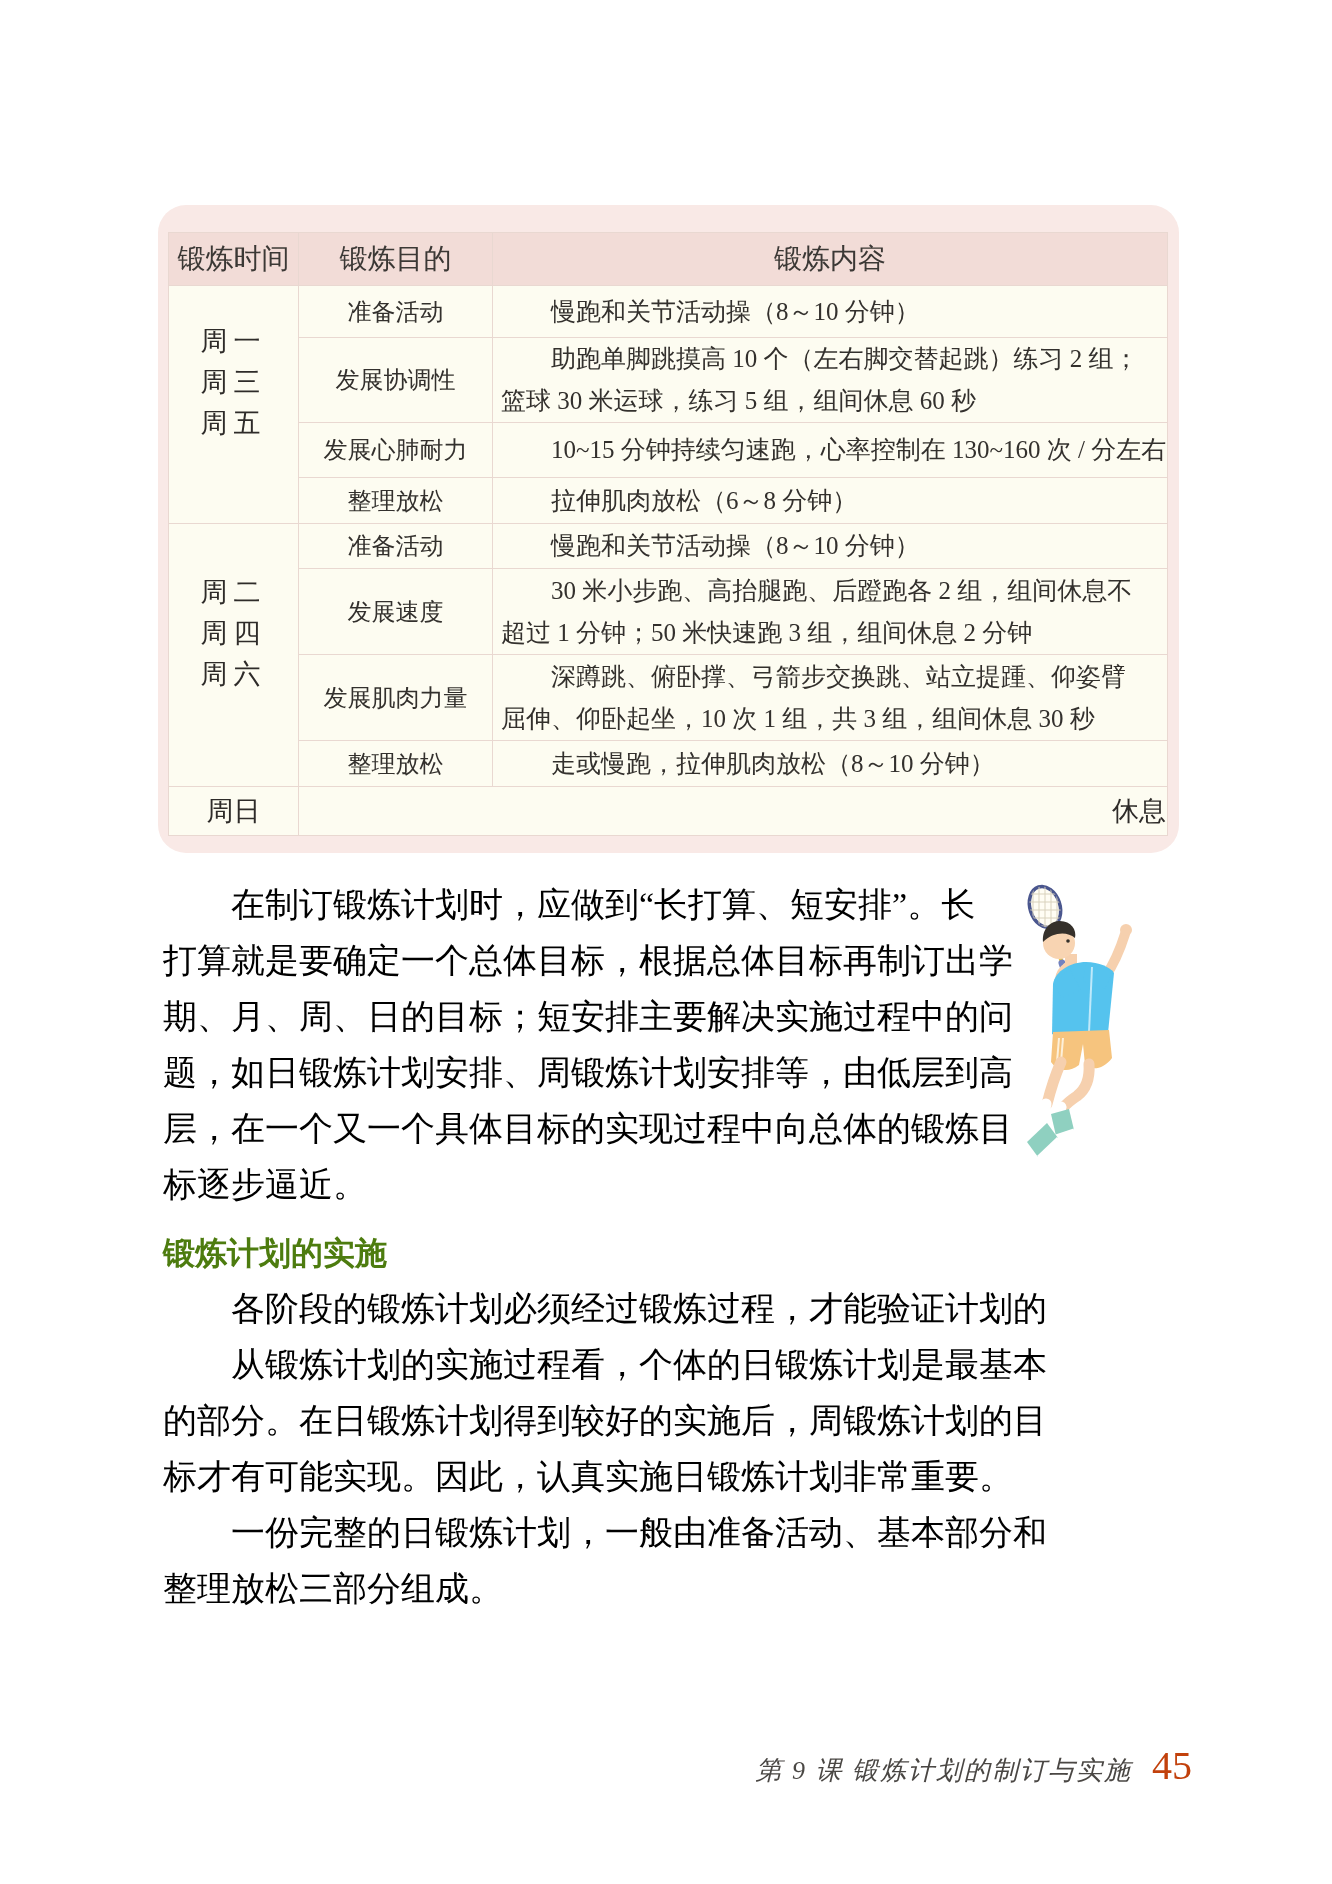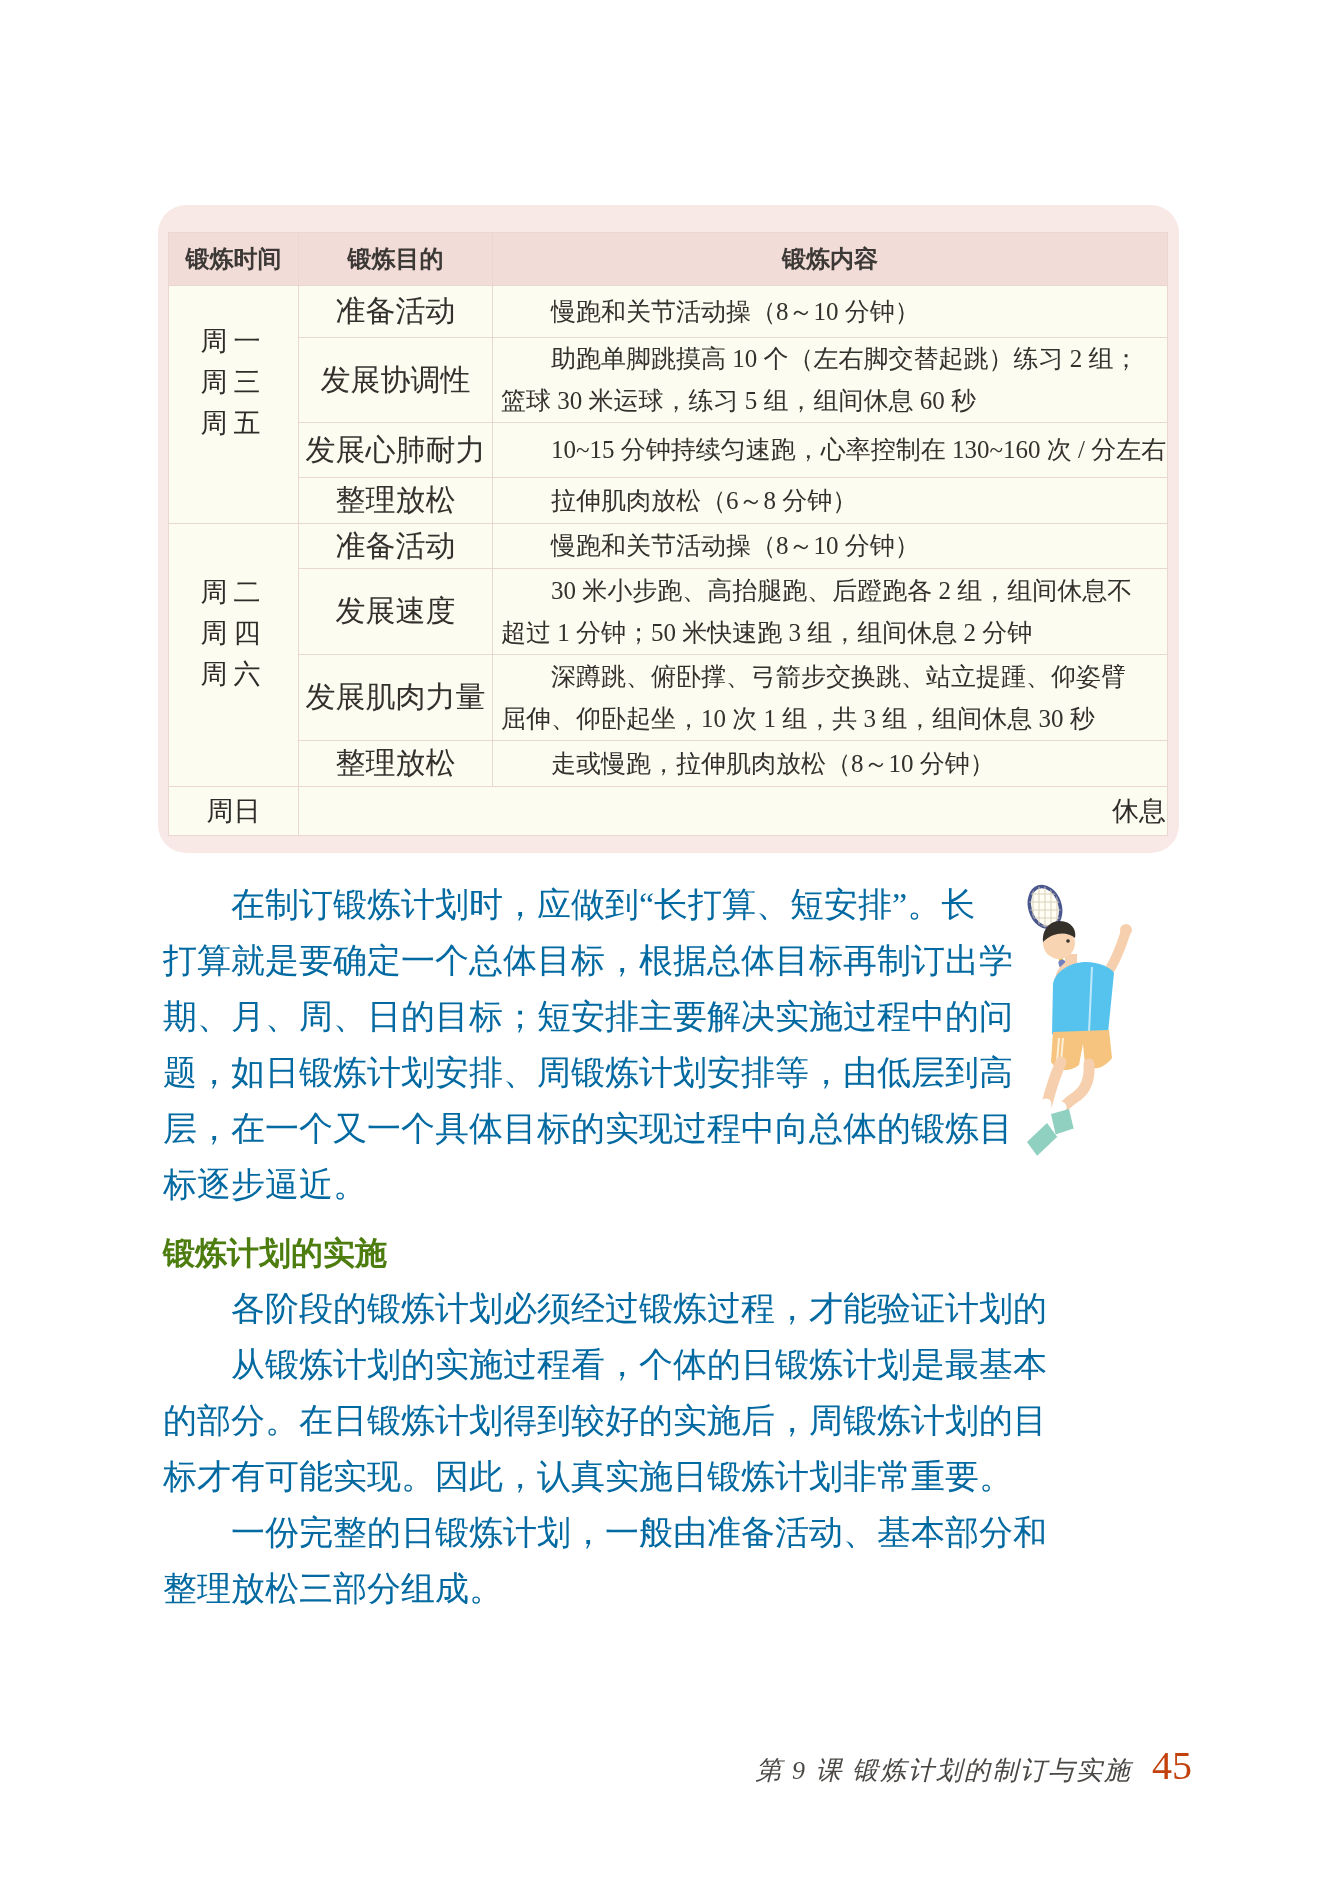--- a/index.html
+++ b/index.html
@@ -5,35 +5,35 @@
   html,body{margin:0;padding:0;background:#ffffff;}
   .page{position:relative;width:1332px;height:1884px;background:#ffffff;overflow:hidden;
         font-family:"Liberation Serif","DejaVu Serif",serif;color:#2e2b29;}
 
   
   .panel{position:absolute;left:158px;top:205px;width:1021px;height:648px;
          background:#f9e9e6;border-radius:28px;}
   .sched{position:absolute;left:10px;top:27px;width:999px;border-collapse:collapse;table-layout:fixed;}
   .sched th,.sched td{border:1px solid #e9d8d1;overflow:hidden;}
   .sched th{background:#f2dcd7;font-family:"Liberation Sans","DejaVu Sans",sans-serif;
-            font-weight:bold;font-size:24px;color:#3b3835;text-align:center;}
+            font-weight:normal;font-size:28px;color:#3b3835;text-align:center;}
   .sched td{background:#fdfcf1;vertical-align:middle;}
   .col-day{width:130px;} .col-purpose{width:194px;} .col-content{width:675px;}
   td.day{text-align:center;font-size:27px;}
   td.day .daystack{position:relative;top:-22px;}
   td.day .dayline{display:block;line-height:41px;letter-spacing:6px;}
-  td.purpose{text-align:center;font-size:30px;color:#33302d;}
+  td.purpose{text-align:center;font-size:24px;color:#33302d;}
   td.content{padding:0 8px;margin-left:20px;}
   .t-line{font-size:25px;line-height:42px;white-space:nowrap;color:#33302d;}
   .t-line.first{text-indent:2em;}
   td.rest{text-align:right;font-size:27px;}
 
   
   .bodytext{position:absolute;left:163px;top:877px;width:830px;}
-  .bline{font-size:34px;line-height:56px;white-space:nowrap;color:#0369a1;}
+  .bline{font-size:34px;line-height:56px;white-space:nowrap;color:#000000;}
   .bline.ind{text-indent:2em;}
   .bheading{font-family:Liberation Serif, serif;font-weight:bold;
             font-size:32px;line-height:56px;margin-top:12px;color:#4d7c0f;}
 
   
   .footer{position:absolute;top:1742px;right:140px;display:flex;align-items:baseline;gap:20px;}
   .footer .chapter{font-style:italic;font-size:26px;color:#4a4744;letter-spacing:2px;}
   .footer .pagenum{font-size:40px;color:#c2410c;}
 
   

